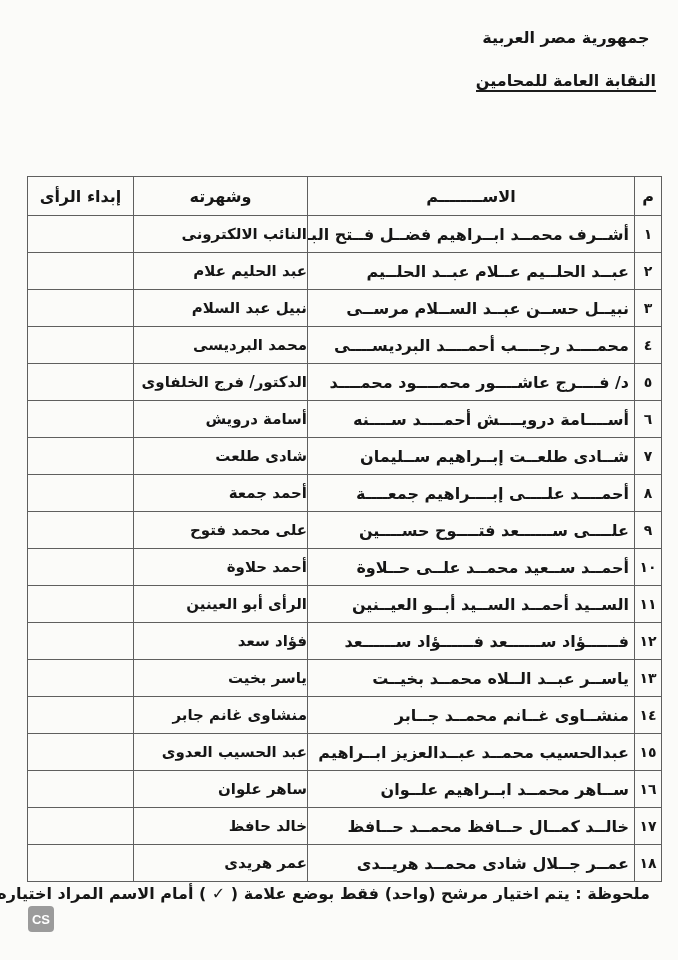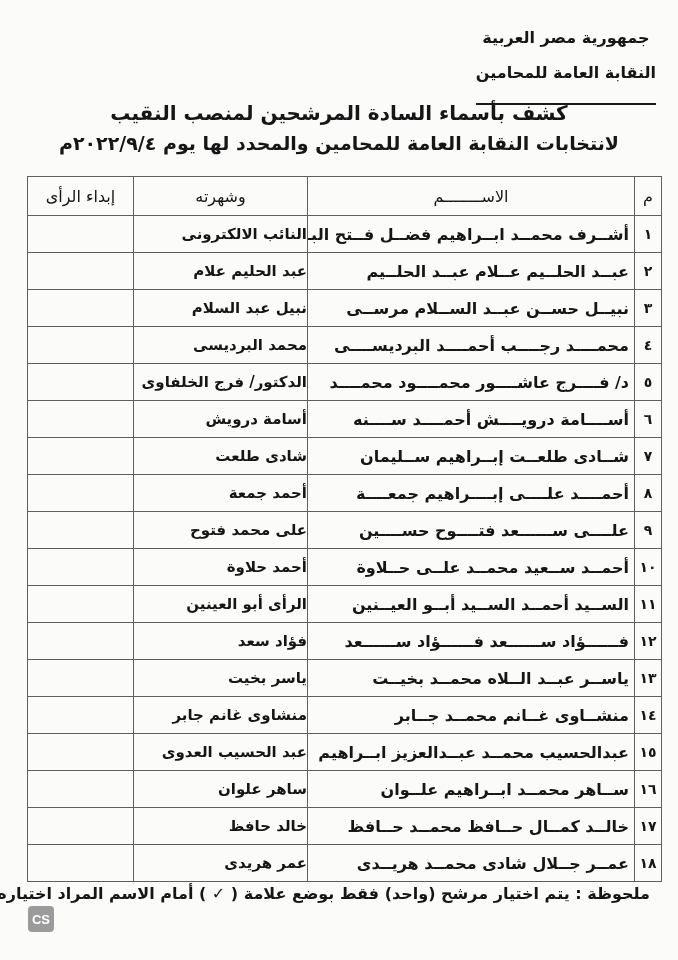--- a/index.html
+++ b/index.html
@@ -16,22 +16,22 @@
   
   .org-header {
     position: absolute;
     top: 28px;
     right: 22px;
     text-align: center;
     font-weight: 700;
     font-size: 16px;
     direction: rtl;
   }
-  .org-line1 { margin-bottom: 16px; }
-  .org-line2 { border-bottom: 2px solid #1c1c1c; padding-bottom: 21px; }
+  .org-line1 { margin-bottom: 24px; }
+  .org-line2 { border-bottom: 2px solid #1c1c1c; padding-bottom: 0; }
 
   
   .titles {
     position: absolute;
     top: 101px;
     left: 0;
     width: 100%;
     text-align: center;
     font-weight: 700;
     direction: rtl;
@@ -51,21 +51,21 @@
     background: transparent;
   }
   .doc-table th, .doc-table td {
     border: 1px solid var(--border, #5f5f5f);
     padding: 0;
     overflow: hidden;
   }
   .doc-table thead th {
     height: 38px;
     font-size: 16px;
-    font-weight: 400;
+    font-weight: 700;
     text-align: center;
   }
   .doc-table tbody td { height: 36px; }
   td.cell-num   { text-align: center; font-size: 14px; font-weight: 700; }
   td.cell-name  {
     text-align: right;
     padding-right: 5px;
     font-size: 16px;
     font-weight: 700;
     white-space: nowrap;
@@ -122,22 +122,20 @@
 </style>
 </head>
 <body style="--paper: #fbfbf9; --text: #161616; --border: #5f5f5f; --watermark-badge: #9b9b9b; --watermark-text: #ababab;">
 
 <div class="org-header">
   <div class="org-line1">جمهورية مصر العربية</div>
   <div class="org-line2">النقابة العامة للمحامين</div>
 </div>
 
 <div class="titles">
-  <div class="doc-title">كشف بأسماء السادة المرشحين لمنصب النقيب</div>
-  <div class="doc-subtitle">لانتخابات النقابة العامة للمحامين والمحدد لها يوم ٢٠٢٢/٩/٤م</div>
 </div>
 
 <table class="doc-table">
   <colgroup>
     <col style="width:27px">
     <col style="width:327px">
     <col style="width:174px">
     <col style="width:106px">
   </colgroup>
   <thead>

